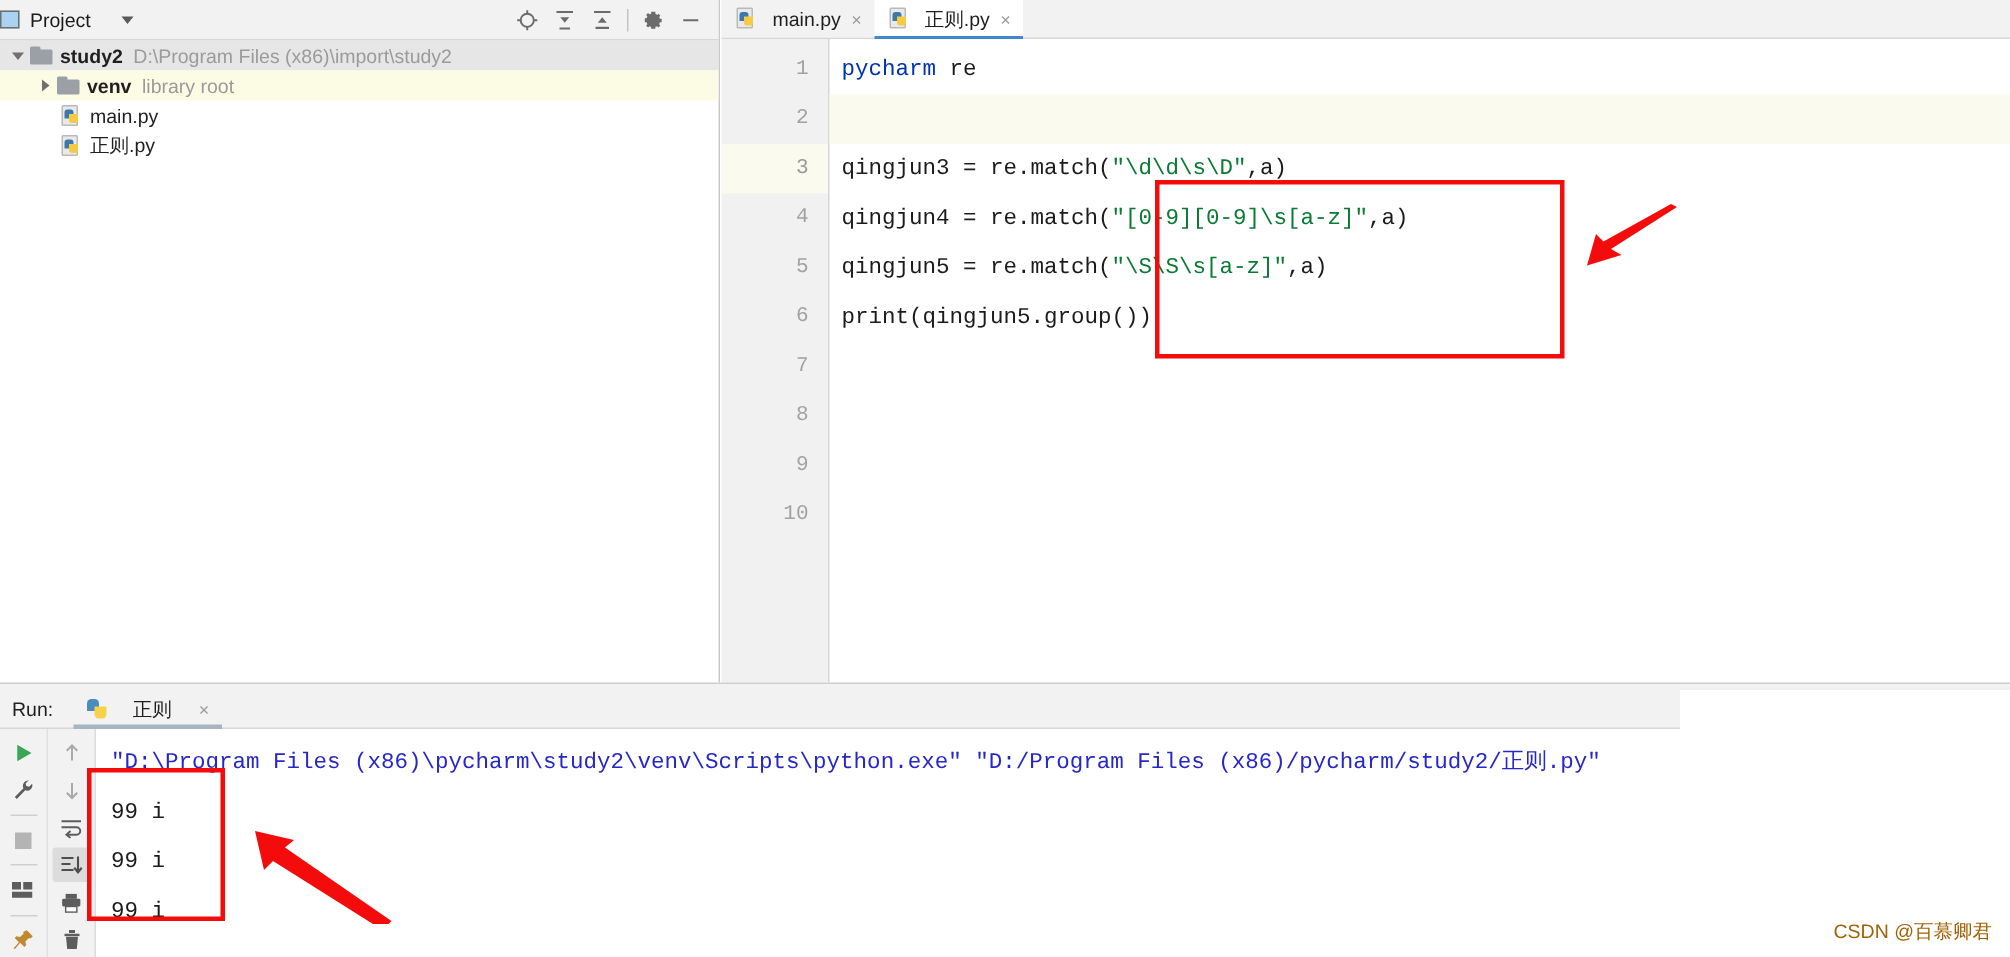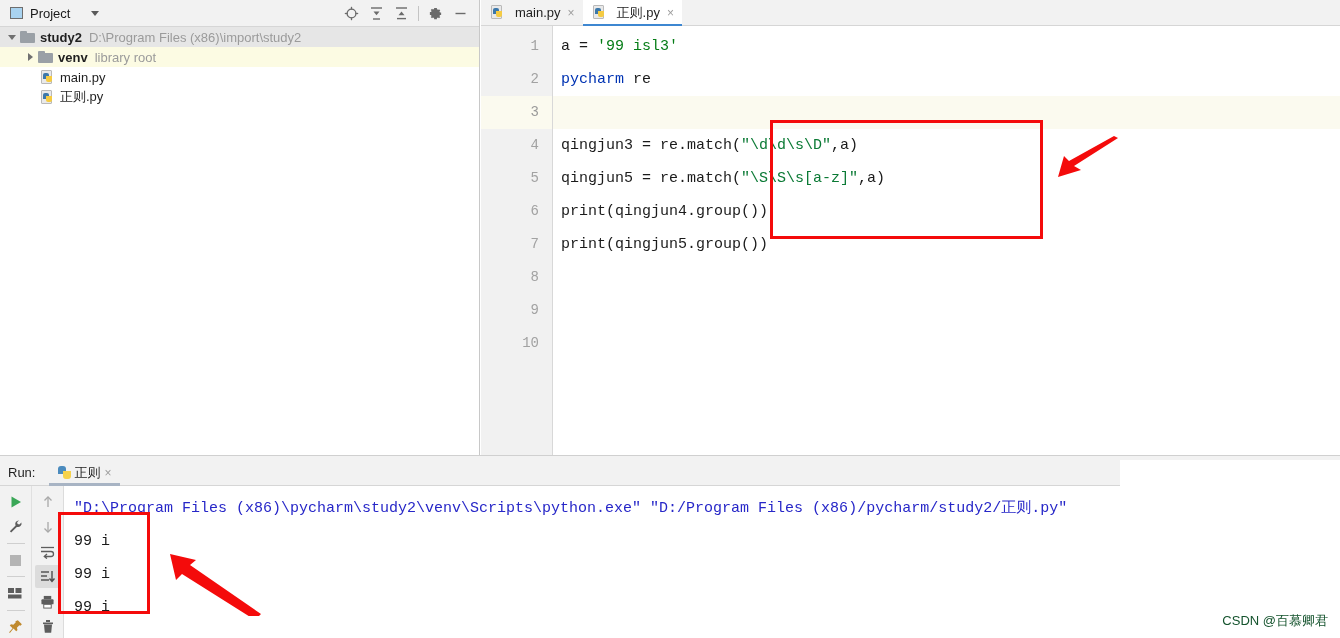--- a/index.html
+++ b/index.html
@@ -23,21 +23,21 @@
     background: #ffffff;
     border-right: 1px solid #c8c8c8;
   }
   #project-header {
     position: relative;
     height: 27px;
     background: #f2f2f2;
     border-bottom: 1px solid #d6d6d6;
     display: flex; align-items: center;
   }
-  .proj-title-wrap { display: flex; align-items: center; padding-left: 10px; gap: 7px; }
+  .proj-title-wrap { display: flex; align-items: center; gap: 7px; }
   .proj-sq {
     width: 13px; height: 12px;
     border: 1.5px solid #6e6e6e;
     background: #a9d3f0;
   }
   .proj-label { font-size: 13px; color: #1a1a1a; }
   .caret-dn {
     width: 0; height: 0;
     border-left: 4.5px solid transparent;
     border-right: 4.5px solid transparent;
@@ -191,21 +191,21 @@
     position: absolute; left: 0; top: 460px; width: 1120px; height: 178px;
     background: #ef4444;
   }
   #run-head {
     height: 26px; background: #f2f2f2;
     display: flex; align-items: center;
     border-bottom: 1px solid #d6d6d6;
   }
   #run-label { font-size: 13px; color: #1f1f1f; padding-left: 8px; padding-right: 14px; }
   #run-tab {
-    display: flex; align-items: center; gap: 2px;
+    display: flex; align-items: center; gap: 16px;
     padding: 0 9px; height: 26px; position: relative;
     font-size: 13px; color: #1f1f1f;
   }
   #run-tab::after {
     content:""; position:absolute; left:0; right:0; bottom:0px; height:3px; background:#a8b4c4;
   }
   .pyrun-ic { width: 14px; height: 14px; position: relative; }
   .pyrun-ic .a { position:absolute; left:0; top:0; width:8px; height:8px; background:#4b8bbe; border-radius:3px 3px 0 0;}
   .pyrun-ic .b { position:absolute; left:5px; top:5px; width:8px; height:8px; background:#f6d24c; border-radius:0 0 3px 3px;}
 
@@ -243,21 +243,21 @@
     width: 92px; height: 102px;
     border: 3px solid #f40b0b;
     pointer-events: none;
   }
 
   
   .arrow-svg { position: absolute; pointer-events: none; }
 
   #watermark {
     position: absolute; right: 12px; bottom: 8px;
-    font-size: 13px; color: #14532d; margin-top: 37px;
+    font-size: 13px; color: #a16207; margin-top: 37px;
   }
 </style>
 </head>
 <body>
 
 <div id="app">
 
   <div id="project-panel">
 
     <div id="project-header">
@@ -380,26 +380,25 @@
         <div class="lnum">4</div>
         <div class="lnum">5</div>
         <div class="lnum">6</div>
         <div class="lnum">7</div>
         <div class="lnum">8</div>
         <div class="lnum">9</div>
         <div class="lnum">10</div>
       </div>
 
       <div id="codelines">
-        <div class="cline"><span>a = </span><span class="str">'99 isl3'</span></div>
         <div class="cline"><span class="kw">pycharm</span><span> re</span></div>
         <div class="cline cur">&nbsp;</div>
         <div class="cline"><span>qingjun3 = re.match(</span><span class="rx">"\d\d\s\D"</span><span>,a)</span></div>
+        <div class="cline"><span>qingjun4 = re.match(</span><span class="rx">"[0-9][0-9]\s[a-z]"</span><span>,a)</span></div>
         <div class="cline"><span>qingjun5 = re.match(</span><span class="rx">"\S\S\s[a-z]"</span><span>,a)</span></div>
-        <div class="cline"><span>print(qingjun4.group())</span></div>
         <div class="cline"><span>print(qingjun5.group())</span></div>
         <div class="cline">&nbsp;</div>
       </div>
     </div>
   </div>
 
   <div id="editor-redbox"></div>
 
   <svg class="arrow-svg" style="left:1050px; top:136px;" width="70" height="50" viewBox="0 0 70 50">
     <path d="M68 2 L24 30 L31 34 L8 41 L14 20 L19 25 L64 0 Z" fill="#f40b0b"></path>

